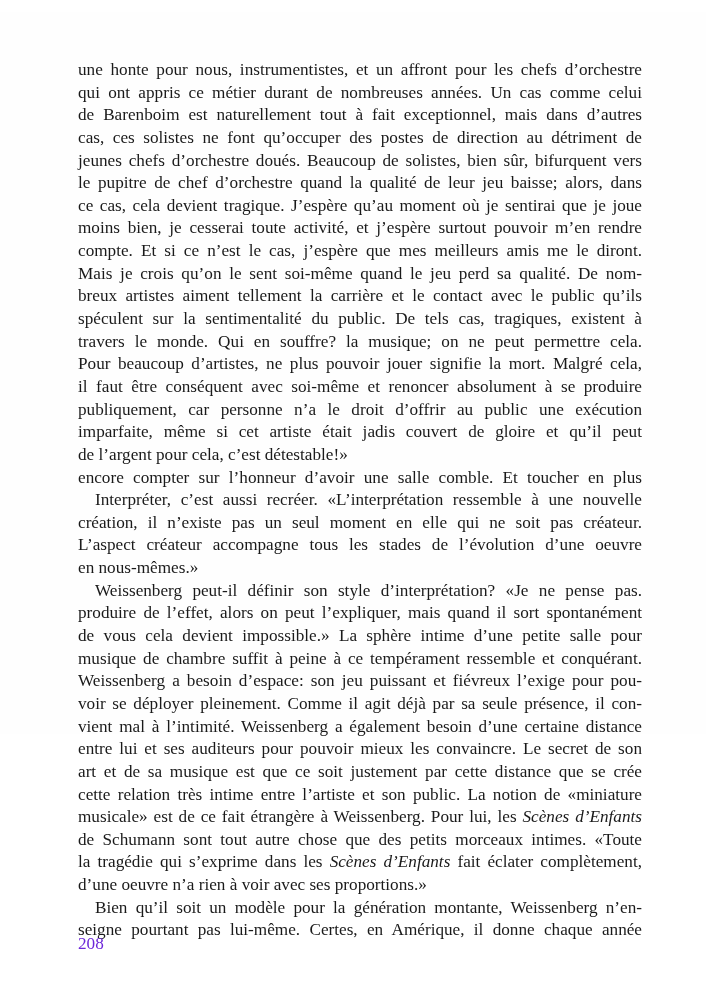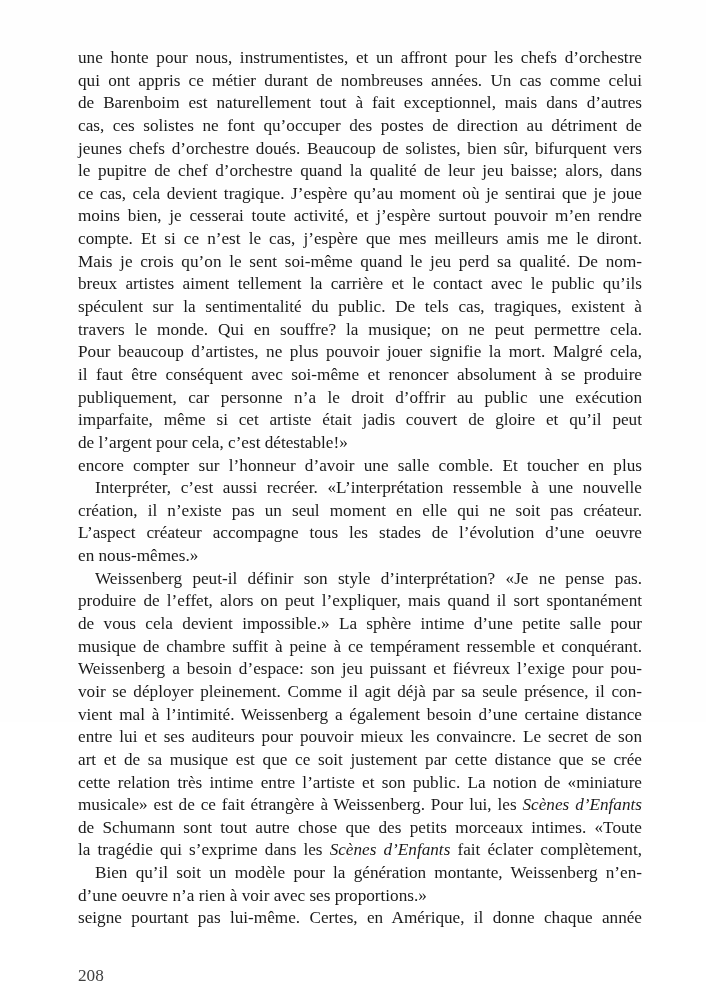--- a/index.html
+++ b/index.html
@@ -1,24 +1,24 @@
 <!DOCTYPE html>
 <html><head>
 <meta charset="utf-8">
 <style>
   html, body { margin:0; padding:0; background:#ffffff; }
   body { width:706px; height:1000px; position:relative; overflow:hidden; }
-  .page { position:absolute; left:0; top:0; width:706px; height:722px; background:#fefefe; }
+  .page { position:absolute; left:0; top:12px; width:706px; height:722px; background:#fefefe; }
   .text-block { position:absolute; left:78px; top:47px; width:564px;
     font-family:"Liberation Serif","DejaVu Serif",serif; font-size:17.2px; line-height:22.65px; color:#1a1a1a; }
   .line { display:block; white-space:nowrap; text-align:justify; text-align-last:justify; height:22.65px; }
   .line.last { text-align-last:left; }
   .line.indent { padding-left:17px; }
   .page-number { position:absolute; left:78px; top:922px;
-    font-family:"Liberation Serif","DejaVu Serif",serif; font-size:17.2px; color:#404040;margin-top:44px; }
+    font-family:"Liberation Serif","DejaVu Serif",serif; font-size:17.2px; color:#6d28d9; }
   i { font-style:italic; }
 </style>
 </head>
 <body>
 
 <div class="page">
   <div class="text-block">
     <span class="line">une honte pour nous, instrumentistes, et un affront pour les chefs d’orchestre</span>
     <span class="line">qui ont appris ce métier durant de nombreuses années. Un cas comme celui</span>
     <span class="line">de Barenboim est naturellement tout à fait exceptionnel, mais dans d’autres</span>
@@ -48,18 +48,18 @@
     <span class="line">musique de chambre suffit à peine à ce tempérament ressemble et conquérant.</span>
     <span class="line">Weissenberg a besoin d’espace: son jeu puissant et fiévreux l’exige pour pou-</span>
     <span class="line">voir se déployer pleinement. Comme il agit déjà par sa seule présence, il con-</span>
     <span class="line">vient mal à l’intimité. Weissenberg a également besoin d’une certaine distance</span>
     <span class="line">entre lui et ses auditeurs pour pouvoir mieux les convaincre. Le secret de son</span>
     <span class="line">art et de sa musique est que ce soit justement par cette distance que se crée</span>
     <span class="line">cette relation très intime entre l’artiste et son public. La notion de «miniature</span>
     <span class="line"><span>musicale» est de ce fait étrangère à Weissenberg. Pour lui, les </span><i>Scènes d’Enfants</i><span></span></span>
     <span class="line">de Schumann sont tout autre chose que des petits morceaux intimes. «Toute</span>
     <span class="line"><span>la tragédie qui s’exprime dans les </span><i>Scènes d’Enfants</i><span> fait éclater complètement,</span></span>
+    <span class="line last">d’une oeuvre n’a rien à voir avec ses proportions.»</span>
     <span class="line indent">Bien qu’il soit un modèle pour la génération montante, Weissenberg n’en-</span>
-    <span class="line last">d’une oeuvre n’a rien à voir avec ses proportions.»</span>
     <span class="line">seigne pourtant pas lui-même. Certes, en Amérique, il donne chaque année</span>
   </div>
   <div class="page-number">208</div>
 </div>
 
 </body></html>

